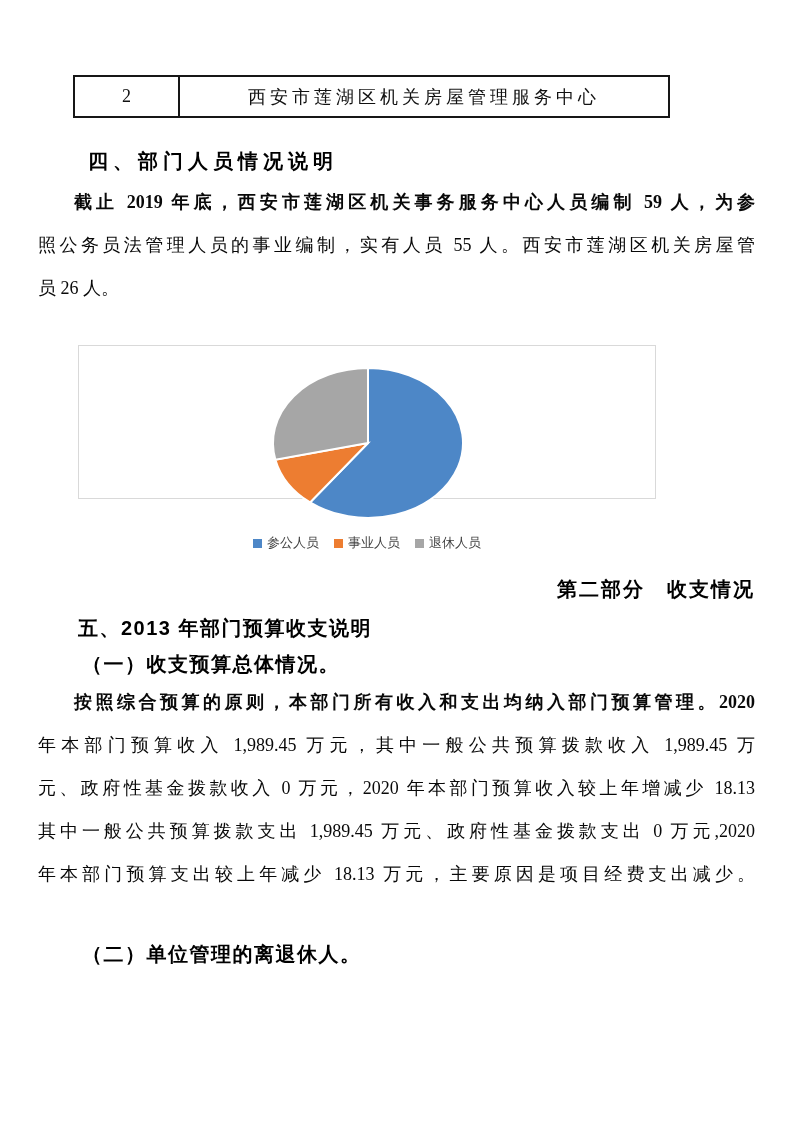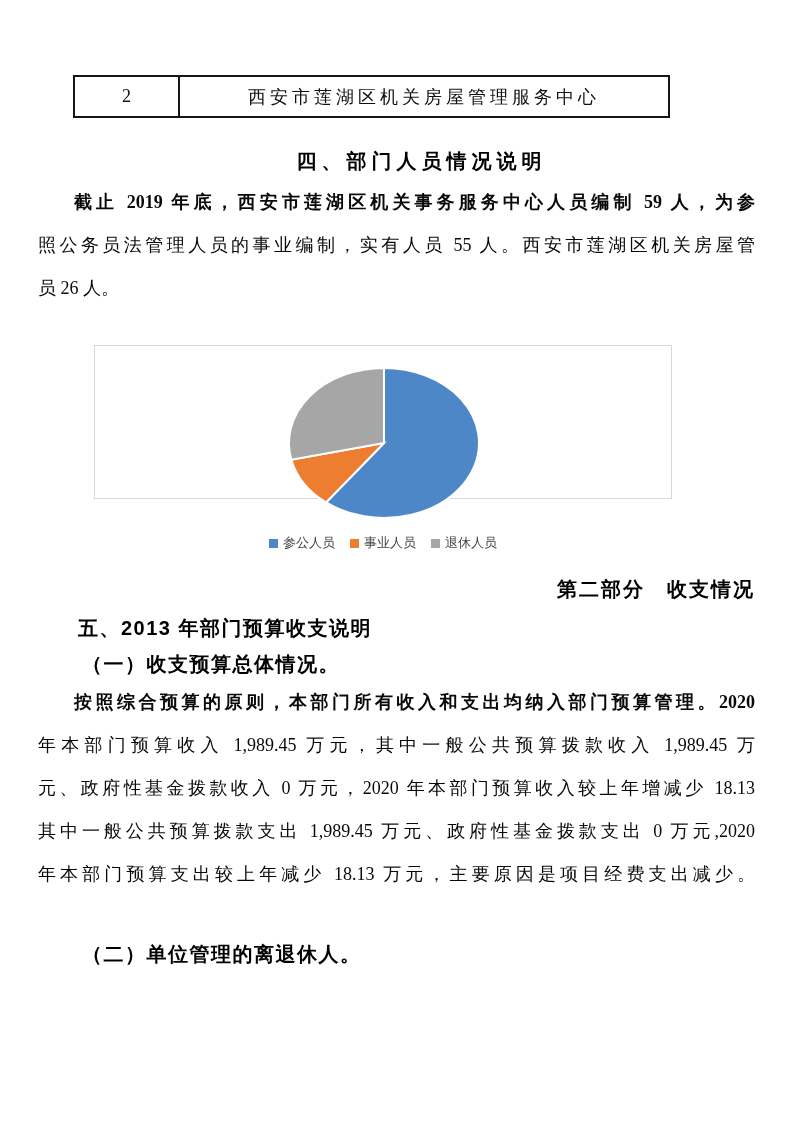--- a/index.html
+++ b/index.html
@@ -19,39 +19,39 @@
   }
   .doc-table .c2 {
     flex:1; display:flex; align-items:center; justify-content:center;
     letter-spacing:4px;
   }
   
   .hd {
     position:absolute; left:38px; width:717px; line-height:1;
     font-family:"Liberation Sans", sans-serif; font-weight:700; color:#000;
   }
-  .hd1 { top:151px; font-size:20px; letter-spacing:5px; padding-left:50px; box-sizing:border-box;text-align:center; }
+  .hd1 { top:151px; font-size:20px; letter-spacing:5px; padding-left:50px; box-sizing:border-box; }
   .hd-center { top:581px; font-size:20px; letter-spacing:2px; text-align:right;font-family:Liberation Mono, monospace; }
   .hd3 { top:618px; font-size:20px; letter-spacing:1.5px; padding-left:40px; box-sizing:border-box; }
   .hd4 { top:654px; font-size:20px; letter-spacing:1.5px; padding-left:44px; box-sizing:border-box; }
   .hd5 { top:944px; font-size:20px; letter-spacing:1.5px; padding-left:44px; box-sizing:border-box; }
   
   .para {
     position:absolute; left:38px; width:717px;
     font-size:18px; line-height:43px; color:#090909;
   }
   .para1 { top:181px; }
   .para2 { top:681px; }
   .tline { text-align:justify; text-align-last:justify; }
   .tline.first { text-indent:2em;font-weight:bold; }
   .tline.last { text-align-last:left; }
   
   .chart-panel {
     position:absolute; left:78px; top:345px; width:578px; height:154px;
-    background:#ffffff; border:1px solid #d9d9d9; box-sizing:border-box;margin-left:16px;
+    background:#ffffff; border:1px solid #d9d9d9; box-sizing:border-box;
   }
   .chart-panel svg { position:absolute; left:0; top:8px; }
   .legend {
     position:absolute; left:0; top:188px; width:100%;
     display:flex; justify-content:center; align-items:center; gap:15px;
     font-family:"Liberation Sans", sans-serif; font-size:13px; color:#3f3f3f;
   }
   .legend-item { display:flex; align-items:center; gap:5px; }
   .legend-swatch { width:9px; height:9px; display:inline-block; }
 </style>

